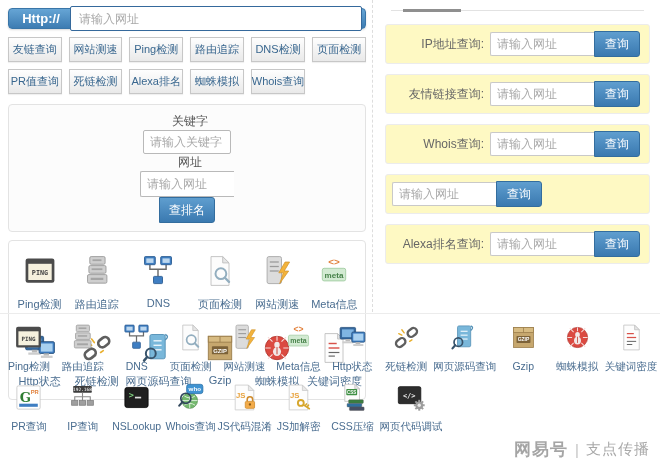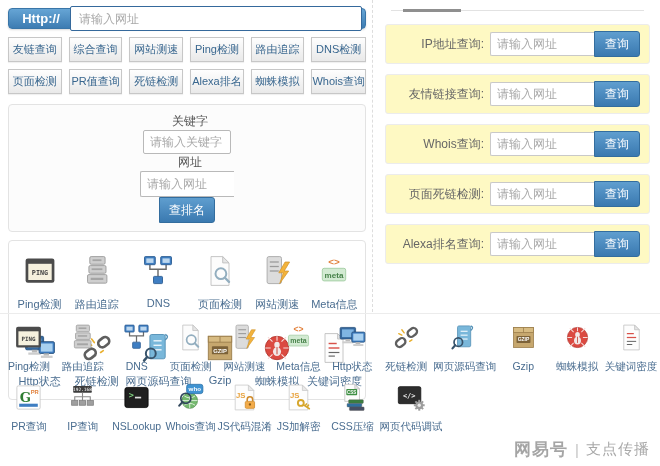--- a/index.html
+++ b/index.html
@@ -84,21 +84,20 @@
 <body>
 
 <div class="left-col">
   <div class="url-bar">
     <span class="url-proto">Http://</span>
     <input class="url-input" type="text" placeholder="请输入网址" style="">
   </div>
 
   <div class="quick-grid" id="quick-buttons">
       <button class="quick-btn">友链查询</button>
-      <button class="quick-btn">综合查询</button>
       <button class="quick-btn">网站测速</button>
       <button class="quick-btn">Ping检测</button>
       <button class="quick-btn">路由追踪</button>
       <button class="quick-btn">DNS检测</button>
       <button class="quick-btn">页面检测</button>
       <button class="quick-btn">PR值查询</button>
       <button class="quick-btn">死链检测</button>
       <button class="quick-btn">Alexa排名</button>
       <button class="quick-btn">蜘蛛模拟</button>
       <button class="quick-btn">Whois查询</button>
@@ -239,21 +238,20 @@
         <span class="q-label">友情链接查询:</span>
         <input class="q-input" type="text" placeholder="请输入网址" style="">
         <button class="blue-btn q-btn">查询</button>
       </div>
       <div class="query-row">
         <span class="q-label">Whois查询:</span>
         <input class="q-input" type="text" placeholder="请输入网址" style="">
         <button class="blue-btn q-btn">查询</button>
       </div>
       <div class="query-row">
-        <span class="q-label">页面死链检测:</span>
         <input class="q-input" type="text" placeholder="请输入网址" style="">
         <button class="blue-btn q-btn">查询</button>
       </div>
       <div class="query-row">
         <span class="q-label">Alexa排名查询:</span>
         <input class="q-input" type="text" placeholder="请输入网址" style="">
         <button class="blue-btn q-btn">查询</button>
       </div>
     </div>
 </div>

